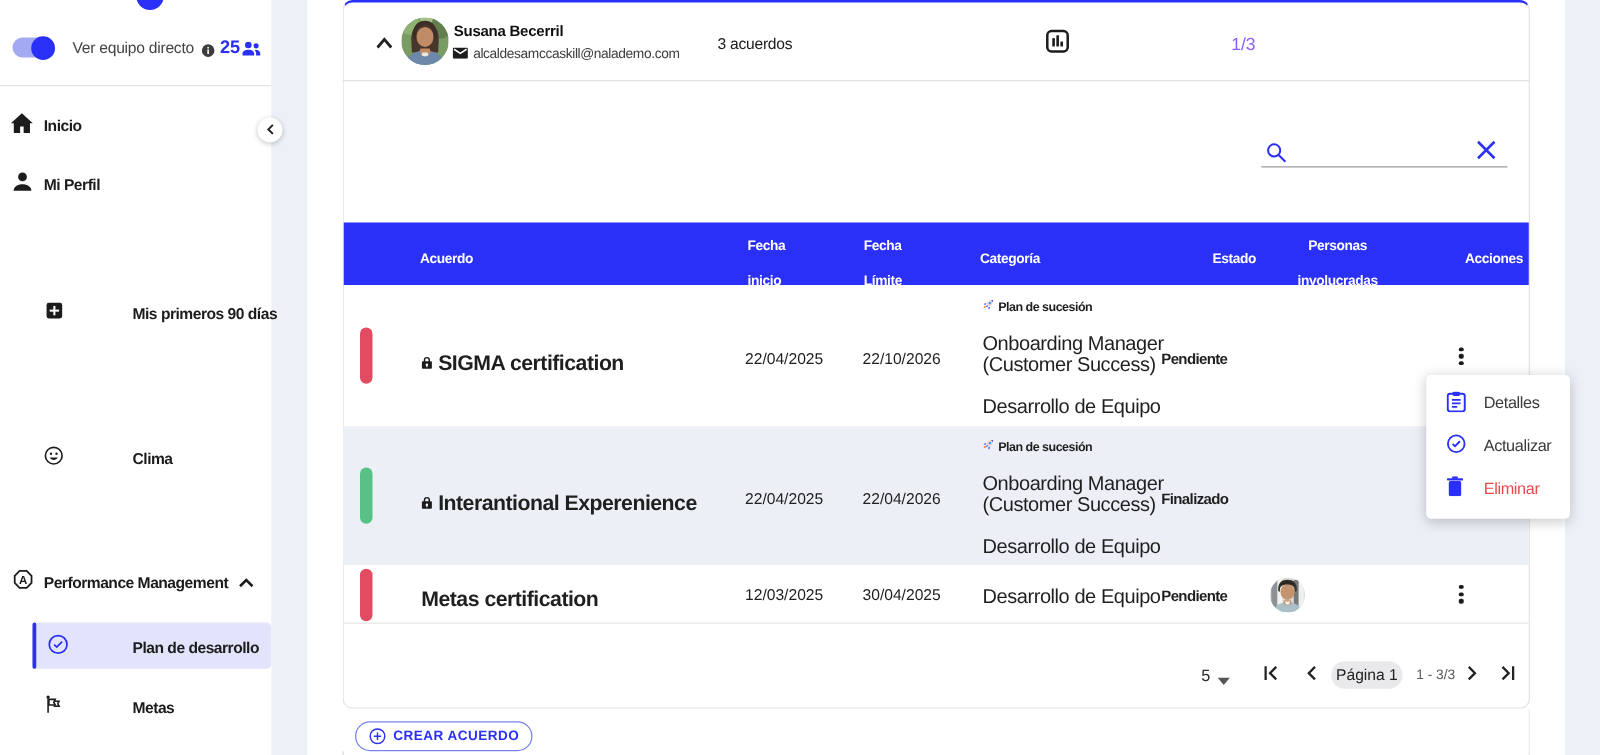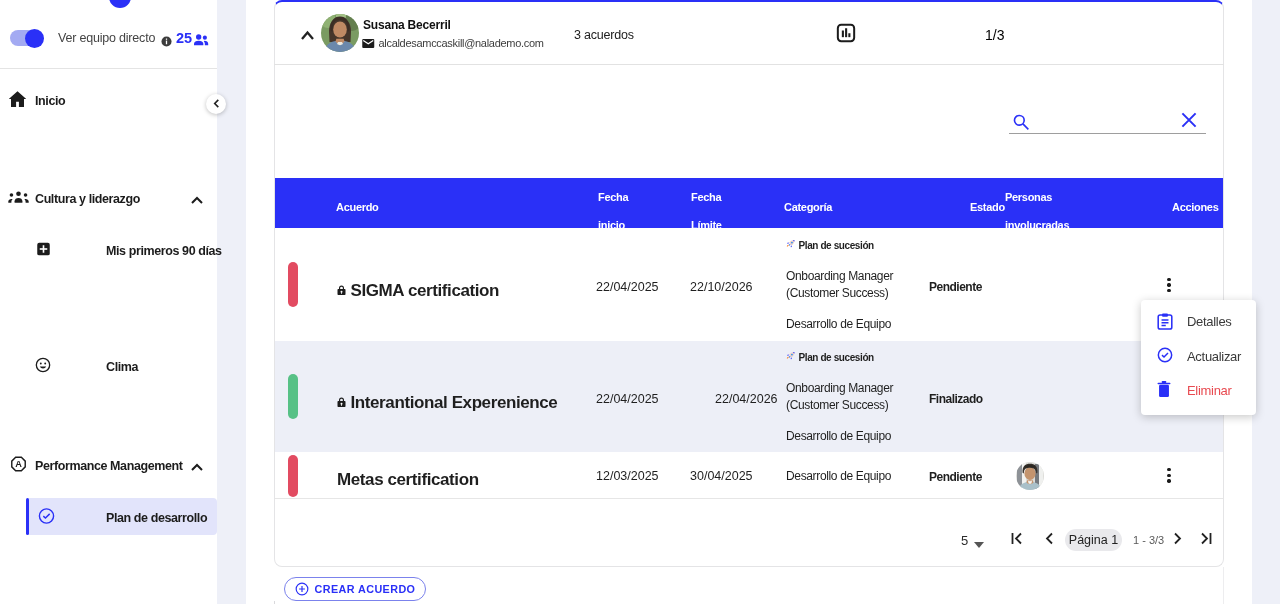--- a/index.html
+++ b/index.html
@@ -34,35 +34,35 @@
   #mainpanel { position:absolute; left:246px; top:0; width:1006px; height:604px; background:#fff; }
   #card { position:absolute; left:274px; top:0; width:950px; height:567px; background:#fff; border:1px solid #e4e4e6; border-top:2px solid #2a30f7; border-radius:8px; }
   
   #chev-up { position:absolute; left:301px; top:27px; }
   #avatar1 { position:absolute; left:321px; top:14px; width:38px; height:38px; border-radius:50%; overflow:hidden; }
   #uname { position:absolute; left:363px; top:18px; font-size:12px; letter-spacing:-0.2px; font-weight:bold; color:#111; }
   #uemail { position:absolute; left:362px; top:36.5px; font-size:11px; letter-spacing:-0.3px; color:#3d3d3d; }
   
   #nacuerdos { position:absolute; left:574px; top:27.5px; font-size:12.5px; letter-spacing:-0.2px; color:#202020; }
   #charticon { position:absolute; left:836px; top:23px; }
-  #frac { position:absolute; left:985px; top:26.5px; font-size:14px; color:#000000; }
+  #frac { position:absolute; left:985px; top:26.5px; font-size:14px; color:#8b5cf6; }
   #hdr-div { position:absolute; left:274px; top:64px; width:950px; height:1px; background:#e2e2e2; }
 
   #searchline { position:absolute; left:1009px; top:133px; width:197px; height:1px; background:#9e9e9e; }
   #searchic { position:absolute; left:1011.5px; top:112.5px; }
   #clearx { position:absolute; left:1181px; top:112px; }
 
   #thead { position:absolute; left:275px; top:178px; width:948px; height:50px; background:#2a30f7; color:#fff; }
   .th { position:absolute; font-size:11px; letter-spacing:-0.3px; font-weight:bold; color:#fff; line-height:28px; }
 
   .redbar { position:absolute; width:10px; border-radius:5px; background:#e24b61; left:288px; }
   .greenbar { position:absolute; width:10px; border-radius:5px; background:#57c186; left:288px; }
   .cell { position:absolute; font-size:12.5px; color:#1f1f1f; }
   .nm { font-size:17px; letter-spacing:-0.4px; }
-  .cat { font-size:12px; letter-spacing:-0.35px; }
+  .cat { font-size:16px; letter-spacing:-0.35px; }
   .est { font-size:12px !important; letter-spacing:-0.5px; }
   .bold { font-weight:bold; }
   #row2bg { position:absolute; left:275px; top:341px; width:948px; height:111px; background:#edeff7; }
   #row3border { position:absolute; left:275px; top:498px; width:948px; height:1px; background:#e6e6e6; }
 
   .kebab { position:absolute; left:1167.4px; width:4px; }
   .kebab i { display:block; width:3.3px; height:3.3px; border-radius:50%; background:#1a1a1a; margin:0 0 2.4px 0; }
 
   
   .pag { position:absolute; font-size:13px; color:#2c2c2c; }
@@ -110,33 +110,26 @@
         </g>
       </svg></div>
     <div id="sb-div"></div>
 
     <div class="nav-item" style="top:86px;">
       <span class="ic" style="left:7px;"><svg width="21" height="21" viewBox="0 0 24 24" fill="#1c1c1c">
           <path d="M12 3 2 12h2.6v9h5.8v-6h3.2v6h5.8v-9H22z"></path>
         </svg></span>
       <span class="lbl">Inicio</span>
     </div>
-    <div class="nav-item" style="top:184px;">
-      <span class="ic" style="left:8px;"><svg width="21" height="16.5" viewBox="0 0 28 20" fill="#1c1c1c">
-          <circle cx="14" cy="5.6" r="3.1"></circle>
-          <path d="M8.8 17.6v-1.9c0-2.9 2.3-4.5 5.2-4.5s5.2 1.6 5.2 4.5v1.9z"></path>
-          <circle cx="4.6" cy="7.4" r="2.4"></circle>
-          <path d="M.4 17.6v-1.5c0-2.2 1.9-3.6 4.3-3.6.6 0 1.2.1 1.7.3-1.2 1-1.9 2.4-1.9 4v.8z"></path>
-          <circle cx="23.4" cy="7.4" r="2.4"></circle>
-          <path d="M27.6 17.6v-1.5c0-2.2-1.9-3.6-4.3-3.6-.6 0-1.2.1-1.7.3 1.2 1 1.9 2.4 1.9 4v.8z"></path>
-        </svg></span>
-      <span class="lbl">Cultura y liderazgo</span>
-      <span class="arrow"><svg width="12" height="8" viewBox="0 0 12 8">
-          <path d="M1 7 6 2l5 5" stroke="#1c1c1c" stroke-width="2" fill="none"></path>
-        </svg></span>
+    <div class="nav-item" style="top:133px;">
+      <span class="ic" style="left:7.5px;"><svg width="20" height="20" viewBox="0 0 24 24" fill="#1c1c1c">
+          <circle cx="12" cy="7.2" r="4.2"></circle>
+          <path d="M3.5 20.5c0-3.9 3.8-6.3 8.5-6.3s8.5 2.4 8.5 6.3z"></path>
+        </svg></span>
+      <span class="lbl">Mi Perfil</span>
     </div>
 
     <div class="nav-item" style="top:236px;">
       <span class="ic" style="left:36px;"><svg width="15" height="15" viewBox="0 0 24 24">
           <rect x="2" y="2" width="20" height="20" rx="3" fill="#1c1c1c"></rect>
           <rect x="10.7" y="6" width="2.6" height="12" fill="#fff"></rect>
           <rect x="6" y="10.7" width="12" height="2.6" fill="#fff"></rect>
         </svg></span>
       <span class="lbl lbl2">Mis primeros 90 días</span>
     </div>
@@ -163,20 +156,29 @@
 
     <div id="plan-hl">
       <div class="bar"></div>
     </div>
     <div class="nav-item" style="top:503px;z-index:3;">
       <span class="ic" style="left:38px;"><svg width="17" height="17" viewBox="0 0 24 24">
           <circle cx="12" cy="12" r="10" fill="none" stroke="#2a30f7" stroke-width="2"></circle>
           <path d="M7.5 12.2 10.5 15l6-6" stroke="#2a30f7" stroke-width="2" fill="none"></path>
         </svg></span>
       <span class="lbl lbl2">Plan de desarrollo</span>
+    </div>
+    <div class="nav-item" style="top:551px;">
+      <span class="ic" style="left:35px;"><svg width="16" height="17" viewBox="0 0 24 24">
+          <circle cx="5.2" cy="3.2" r="2" fill="#1c1c1c"></circle>
+          <path d="M5.2 4.5V22" stroke="#1c1c1c" stroke-width="1.9"></path>
+          <path d="M6.2 6h7.6l-1.8 3.4 1.8 3.4H6.2z" fill="none" stroke="#1c1c1c" stroke-width="1.9"></path>
+          <path d="M13.4 8.2h5l-1.6 3 1.6 3h-6.6" fill="none" stroke="#1c1c1c" stroke-width="1.9"></path>
+        </svg></span>
+      <span class="lbl lbl2">Metas</span>
     </div>
     <div id="collapse-btn">
       <svg width="9" height="9" viewBox="0 0 10 10">
         <path d="M7 1 3 5l4 4" stroke="#222" stroke-width="1.8" fill="none"></path>
       </svg>
     </div>
   </div>
 
   <div id="chev-up"><svg width="13" height="12" viewBox="0 0 13 12">
       <path d="M1 10 6.5 3.5 12 10" stroke="#222" stroke-width="2.3" fill="none"></path>
@@ -216,21 +218,21 @@
   <div id="clearx"><svg width="16" height="16" viewBox="0 0 16 16">
       <path d="M1.4 1.4l13.2 13.2M14.6 1.4 1.4 14.6" stroke="#2a30f7" stroke-width="2"></path>
     </svg></div>
 
   <div id="thead">
     <div class="th" style="left:61px;top:15px;">Acuerdo</div>
     <div class="th" style="left:323px;top:5px;">Fecha<br>inicio</div>
     <div class="th" style="left:416px;top:5px;">Fecha<br>Límite</div>
     <div class="th" style="left:509px;top:15px;">Categoría</div>
     <div class="th" style="left:651px;top:15px;margin-left:44px;">Estado</div>
-    <div class="th" style="left:730px;top:5px;">Personas<br>involucradas</div>
+    <div class="th" style="left:763px;top:5px;text-align:center;">Personas<br>involucradas</div>
     <div class="th" style="left:865px;top:15px;margin-left:32px;">Acciones</div>
   </div>
 
   <div class="redbar" style="top:262px;height:45px;"></div>
   <div class="cell bold nm" style="left:337px;top:280.5px;"><svg width="9" height="11" viewBox="0 0 18 22" style="vertical-align:0px;margin-right:4.5px;">
       <path d="M4 8V6a5 5 0 0 1 10 0v2h1.5a1.5 1.5 0 0 1 1.5 1.5v9a1.5 1.5 0 0 1-1.5 1.5h-13A1.5 1.5 0 0 1 1 18.5v-9A1.5 1.5 0 0 1 2.5 8H4zm2.3 0h5.4V6a2.7 2.7 0 0 0-5.4 0z" fill="#1c1c1c"></path>
       <circle cx="9" cy="13.5" r="2" fill="#fff"></circle>
       <rect x="8.1" y="14.5" width="1.8" height="3" fill="#fff"></rect>
     </svg>SIGMA certification</div>
   <div class="cell" style="left:596px;top:279.5px;">22/04/2025</div>
@@ -252,21 +254,21 @@
     <i></i>
   </div>
 
   <div class="greenbar" style="top:374px;height:45px;"></div>
   <div class="cell bold nm" style="left:337px;top:392.5px;"><svg width="9" height="11" viewBox="0 0 18 22" style="vertical-align:0px;margin-right:4.5px;">
       <path d="M4 8V6a5 5 0 0 1 10 0v2h1.5a1.5 1.5 0 0 1 1.5 1.5v9a1.5 1.5 0 0 1-1.5 1.5h-13A1.5 1.5 0 0 1 1 18.5v-9A1.5 1.5 0 0 1 2.5 8H4zm2.3 0h5.4V6a2.7 2.7 0 0 0-5.4 0z" fill="#1c1c1c"></path>
       <circle cx="9" cy="13.5" r="2" fill="#fff"></circle>
       <rect x="8.1" y="14.5" width="1.8" height="3" fill="#fff"></rect>
     </svg>Interantional Experenience</div>
   <div class="cell" style="left:596px;top:391.5px;">22/04/2025</div>
-  <div class="cell" style="left:690px;top:391.5px;margin-left:25px;">22/04/2026</div>
+  <div class="cell" style="left:690px;top:391.5px;">22/04/2026</div>
   <div class="cell bold" style="left:786px;top:351px;font-size:10px;letter-spacing:-0.4px;"><svg width="9.5" height="9.5" viewBox="0 0 24 24" style="margin-right:3px;vertical-align:0px;">
       <path d="M21.5 2.5c-5 .2-8.7 1.9-11.3 4.5L7.6 9.6l6.8 6.8 2.6-2.6c2.6-2.6 4.3-6.3 4.5-11.3z" fill="#f0d0c8"></path>
       <circle cx="15" cy="9" r="2.2" fill="#2196f3"></circle>
       <path d="M21.5 2.5l-4.3.6 3.7 3.7z" fill="#3e48f8"></path>
       <path d="M7.6 9.6 4.8 9 2.3 11.5l3.9.8zM14.4 16.4l.6 2.8-2.5 2.5-.8-3.9z" fill="#3e48f8"></path>
       <path d="M6.3 14.3c-2.2.4-3.8 2.1-4.3 5 2.9-.5 4.6-2.1 5-4.3z" fill="#f57c20"></path>
       <path d="M9.5 12.5l2 2-2.6 2.6-2-2z" fill="#2a6de0"></path>
     </svg>Plan de sucesión</div>
   <div class="cell cat" style="left:786px;top:380px;line-height:16.5px;">Onboarding Manager<br>(Customer Success)</div>
   <div class="cell cat" style="left:786px;top:429px;">Desarrollo de Equipo</div>

